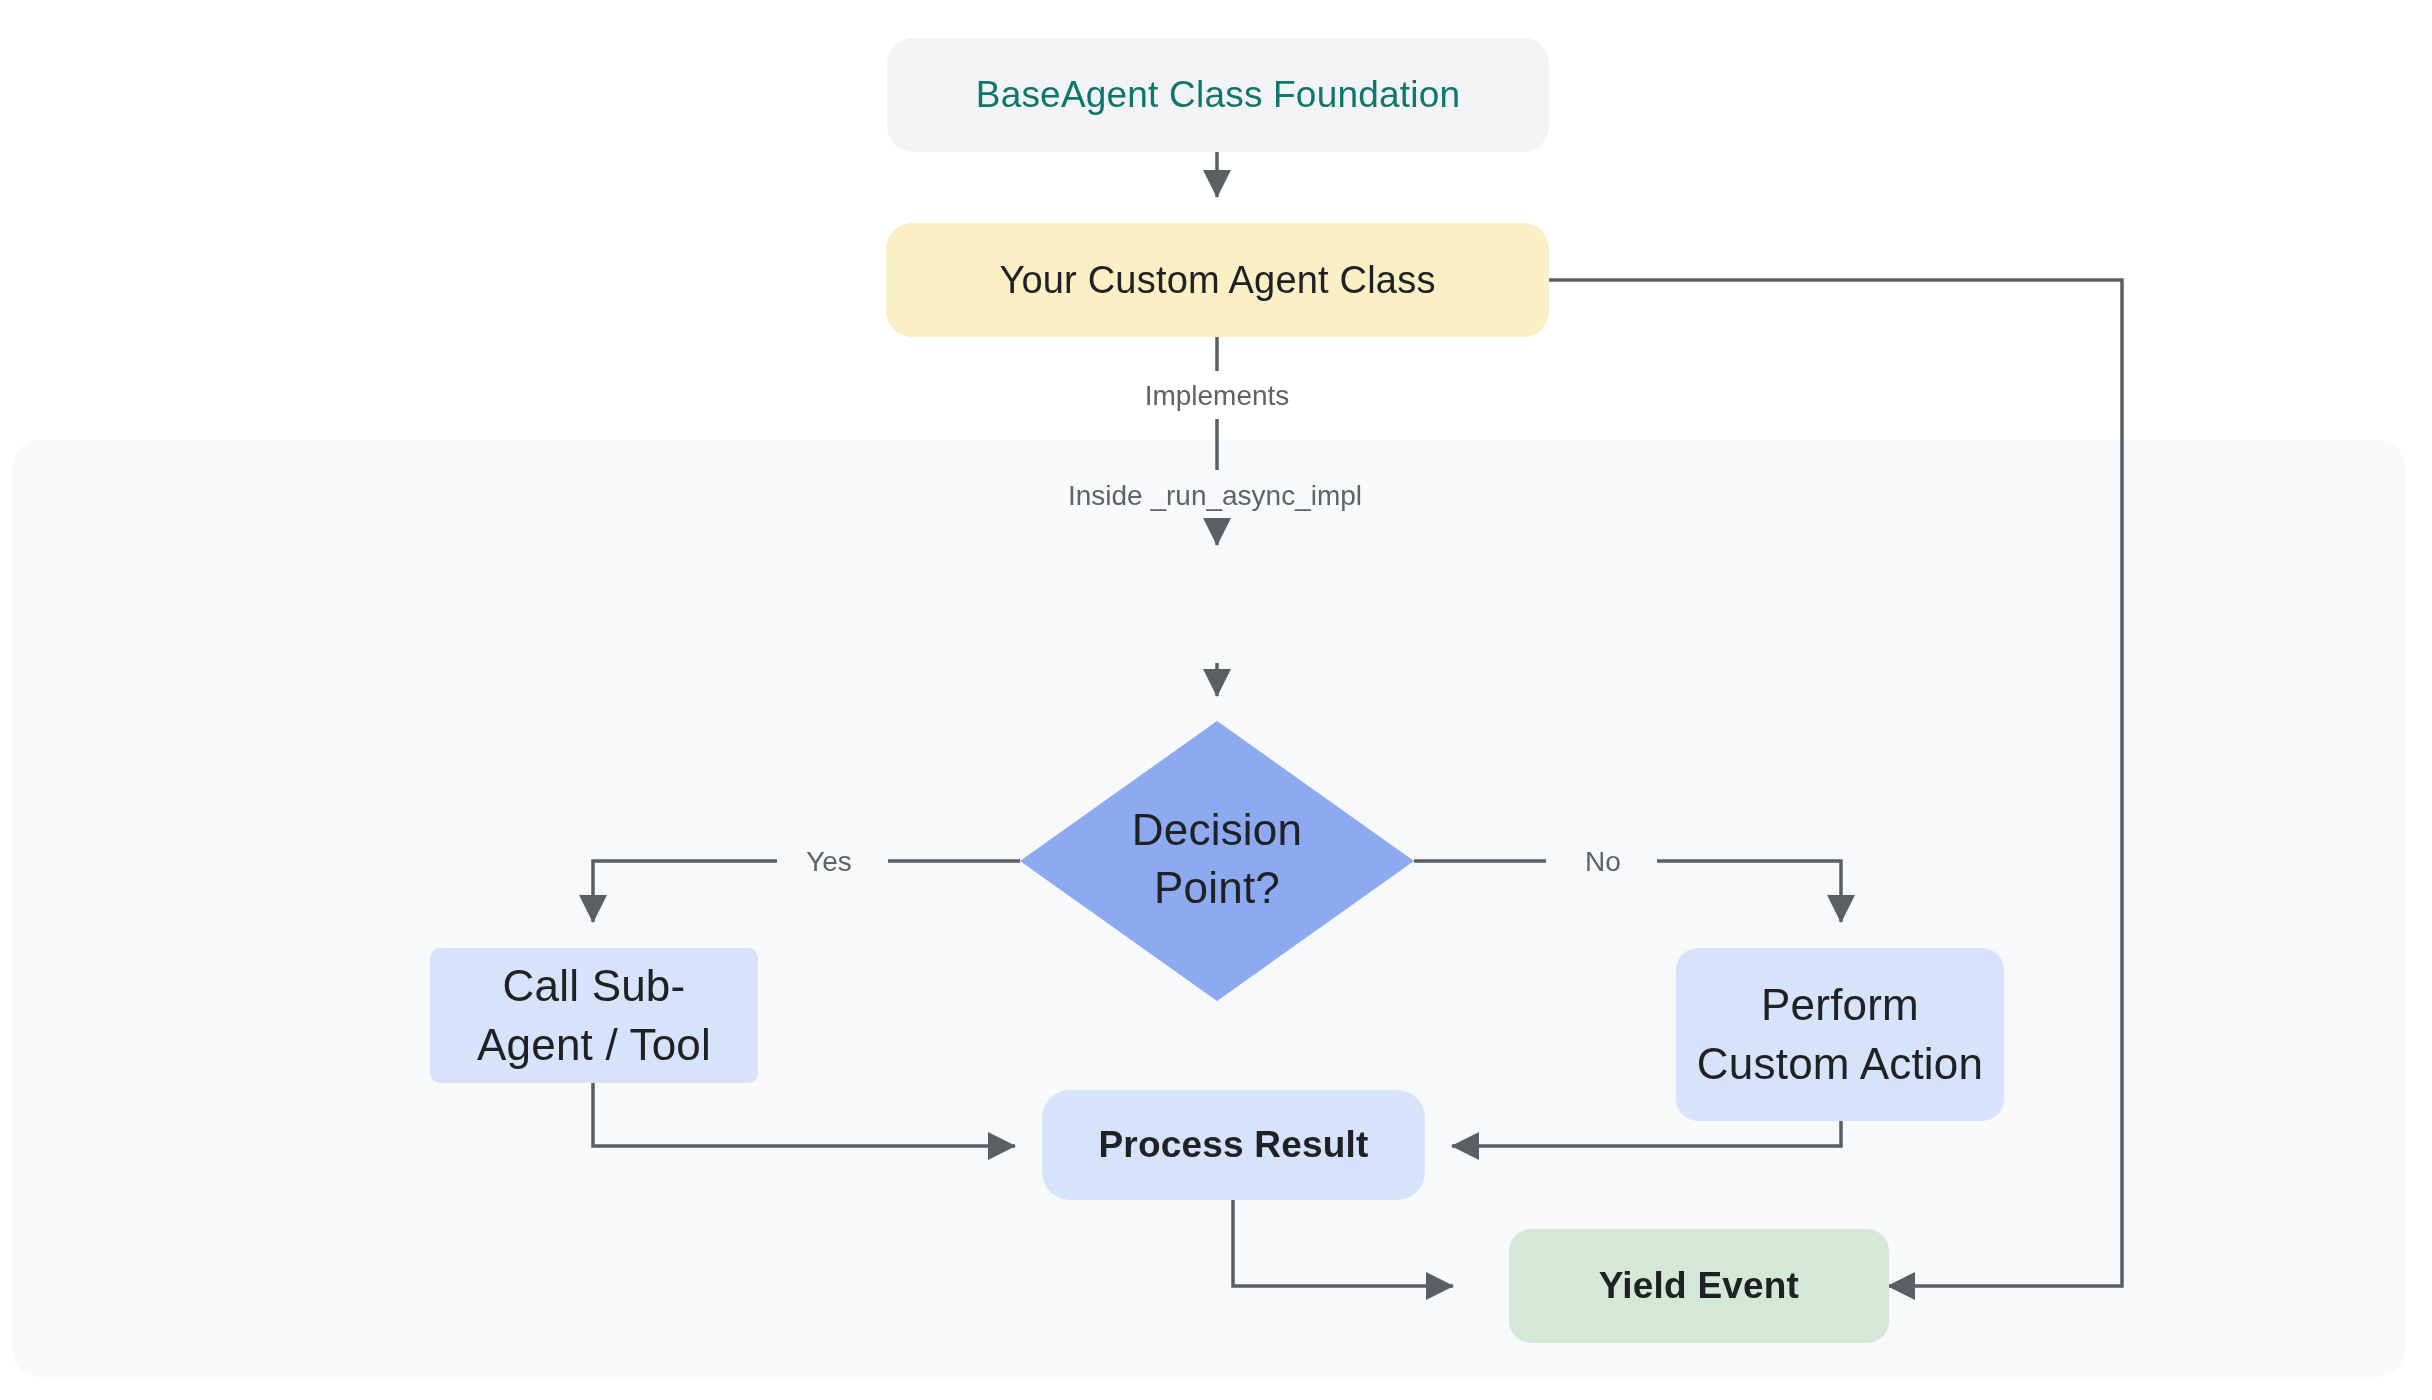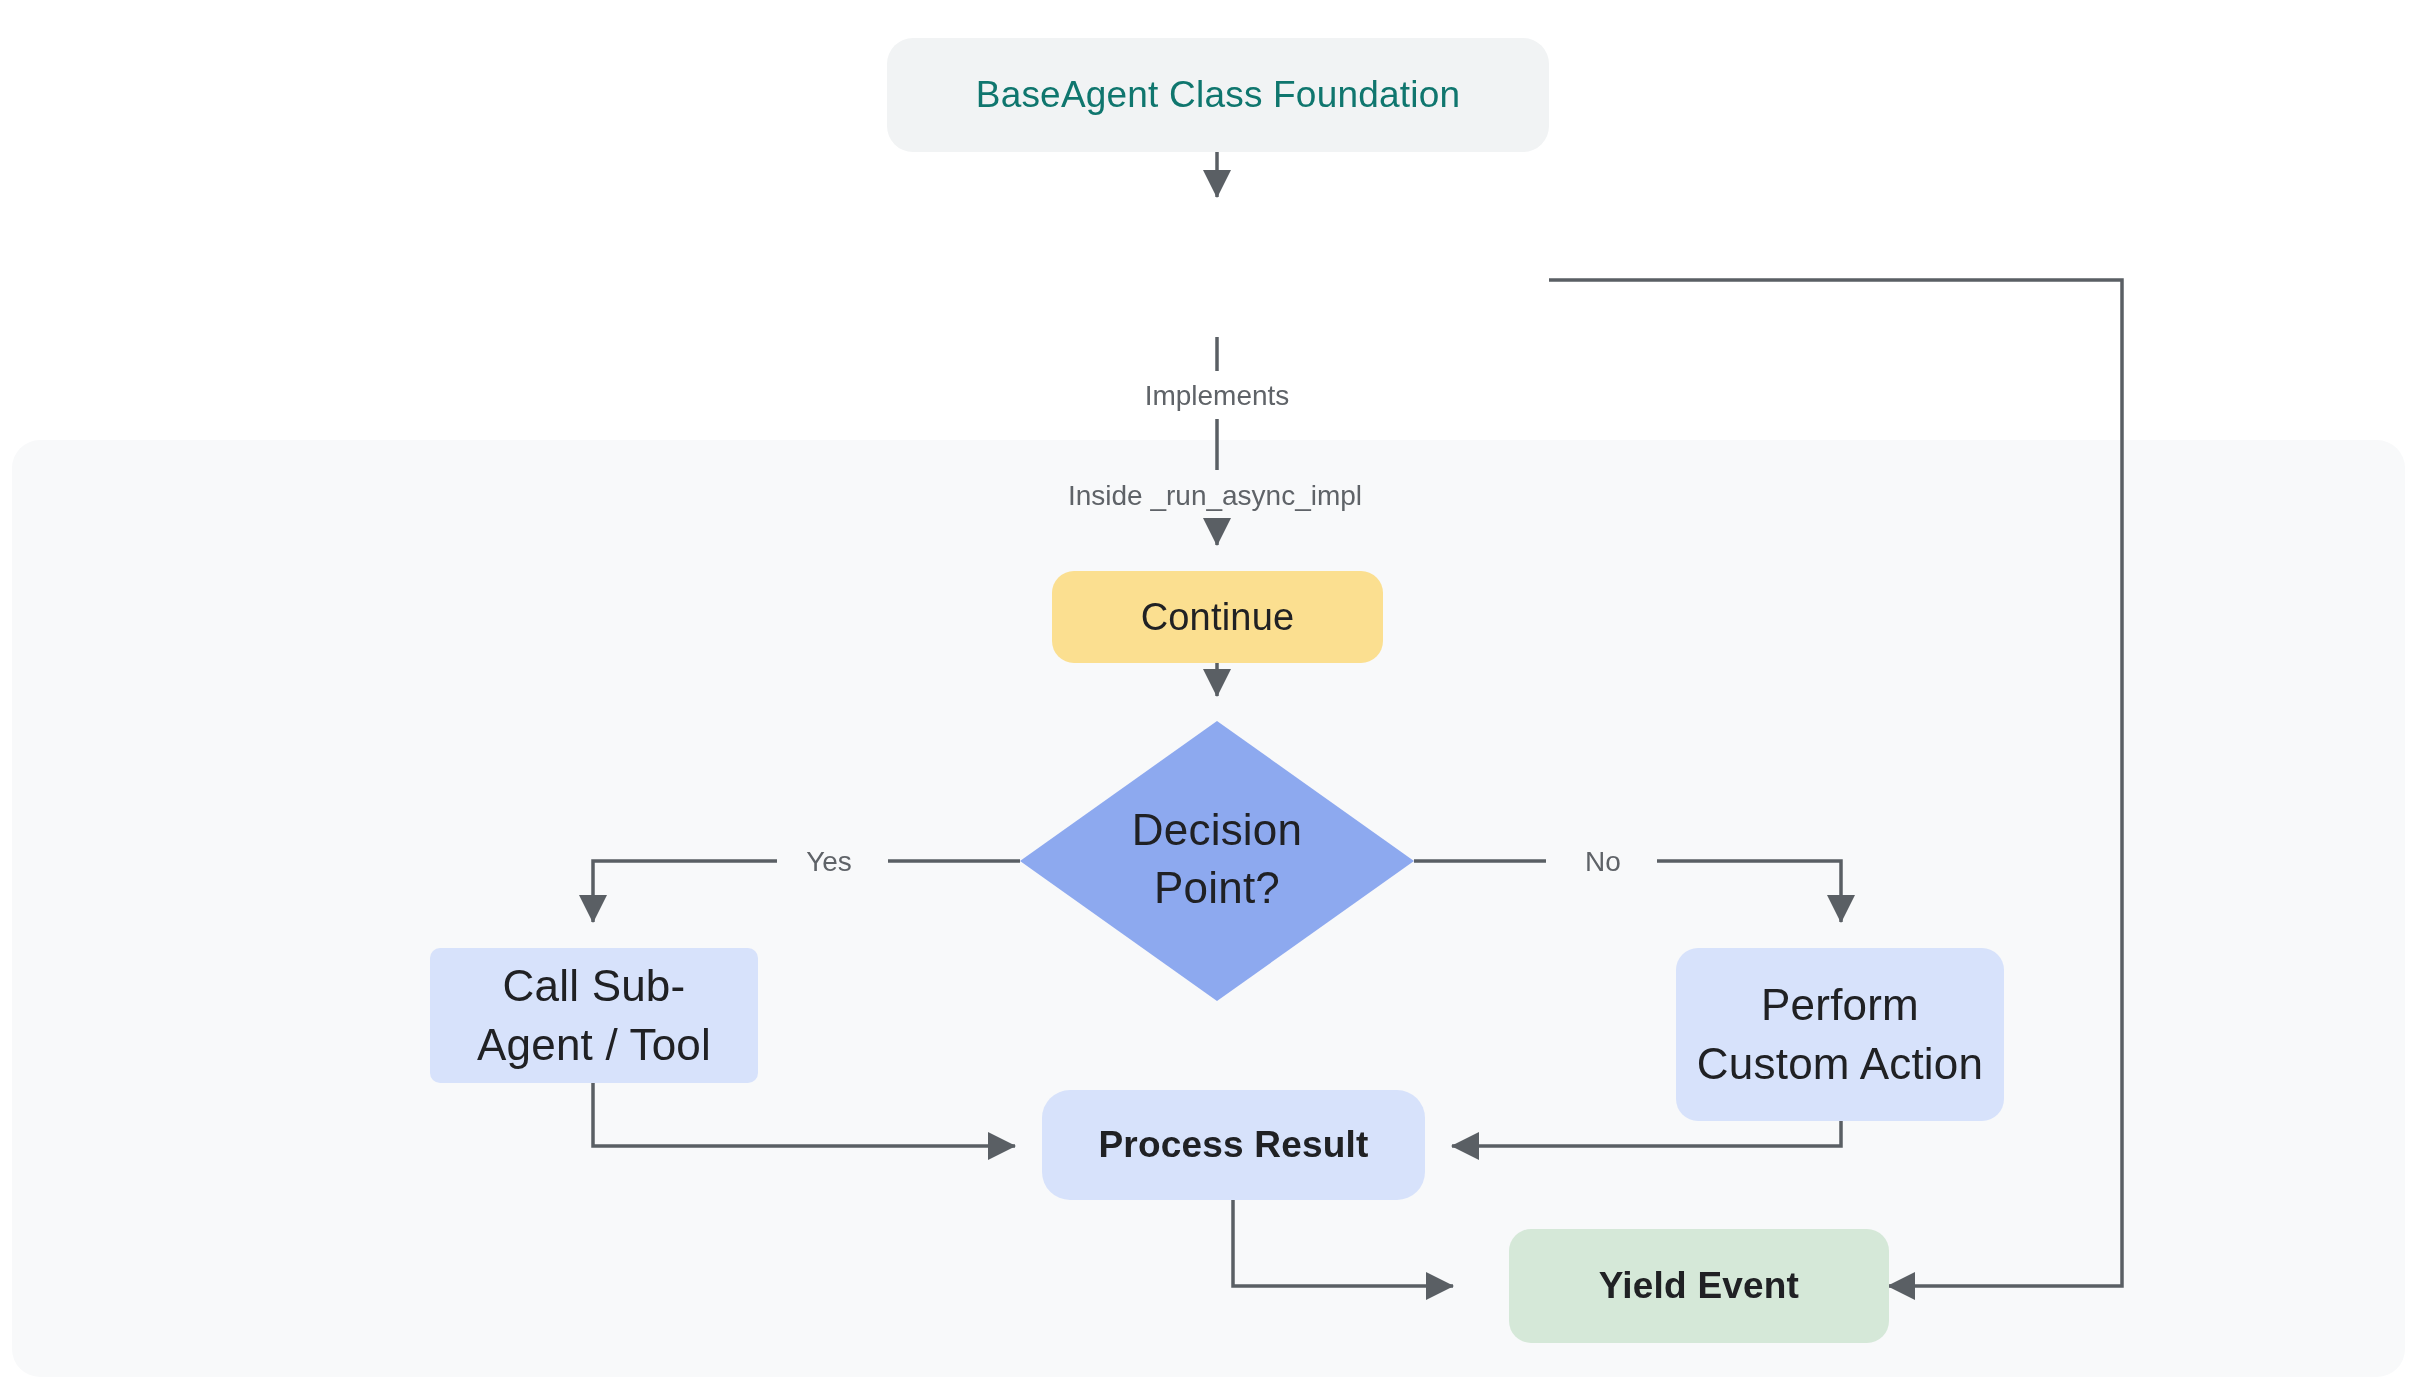--- a/index.html
+++ b/index.html
@@ -96,22 +96,22 @@
       <path d="M1841 1083 V1146 H1452" marker-end="url(#arrow)"></path>
       <path d="M1233 1200 V1286 H1453" marker-end="url(#arrow)"></path>
       <path d="M1549 280 H2122 V1286 H1888" marker-end="url(#arrow)"></path>
     </g>
 
     <polygon points="1217,721 1414,861 1217,1001 1020,861" fill="#8DA9EF"></polygon>
   </svg>
 
   <div class="node base" style="background-color: rgb(241, 243, 244);">BaseAgent Class Foundation</div>
 
+  <div class="node custom" style="background-color: rgb(251, 239, 197);">Your Custom Agent Class</div>
 
-  <div class="node continue" style="background-color: rgb(251, 223, 144);">Continue</div>
 
   <div class="node decision-label">Decision
 Point?</div>
 
   <div class="node call" style="background-color: rgb(215, 226, 251);">Call Sub-
 Agent / Tool</div>
 
   <div class="node perform" style="background-color: rgb(215, 226, 251);">Perform
 Custom Action</div>
 

